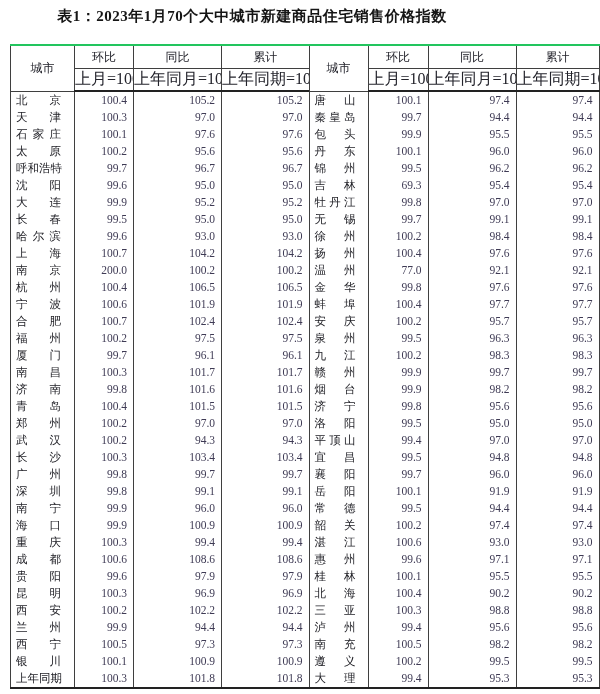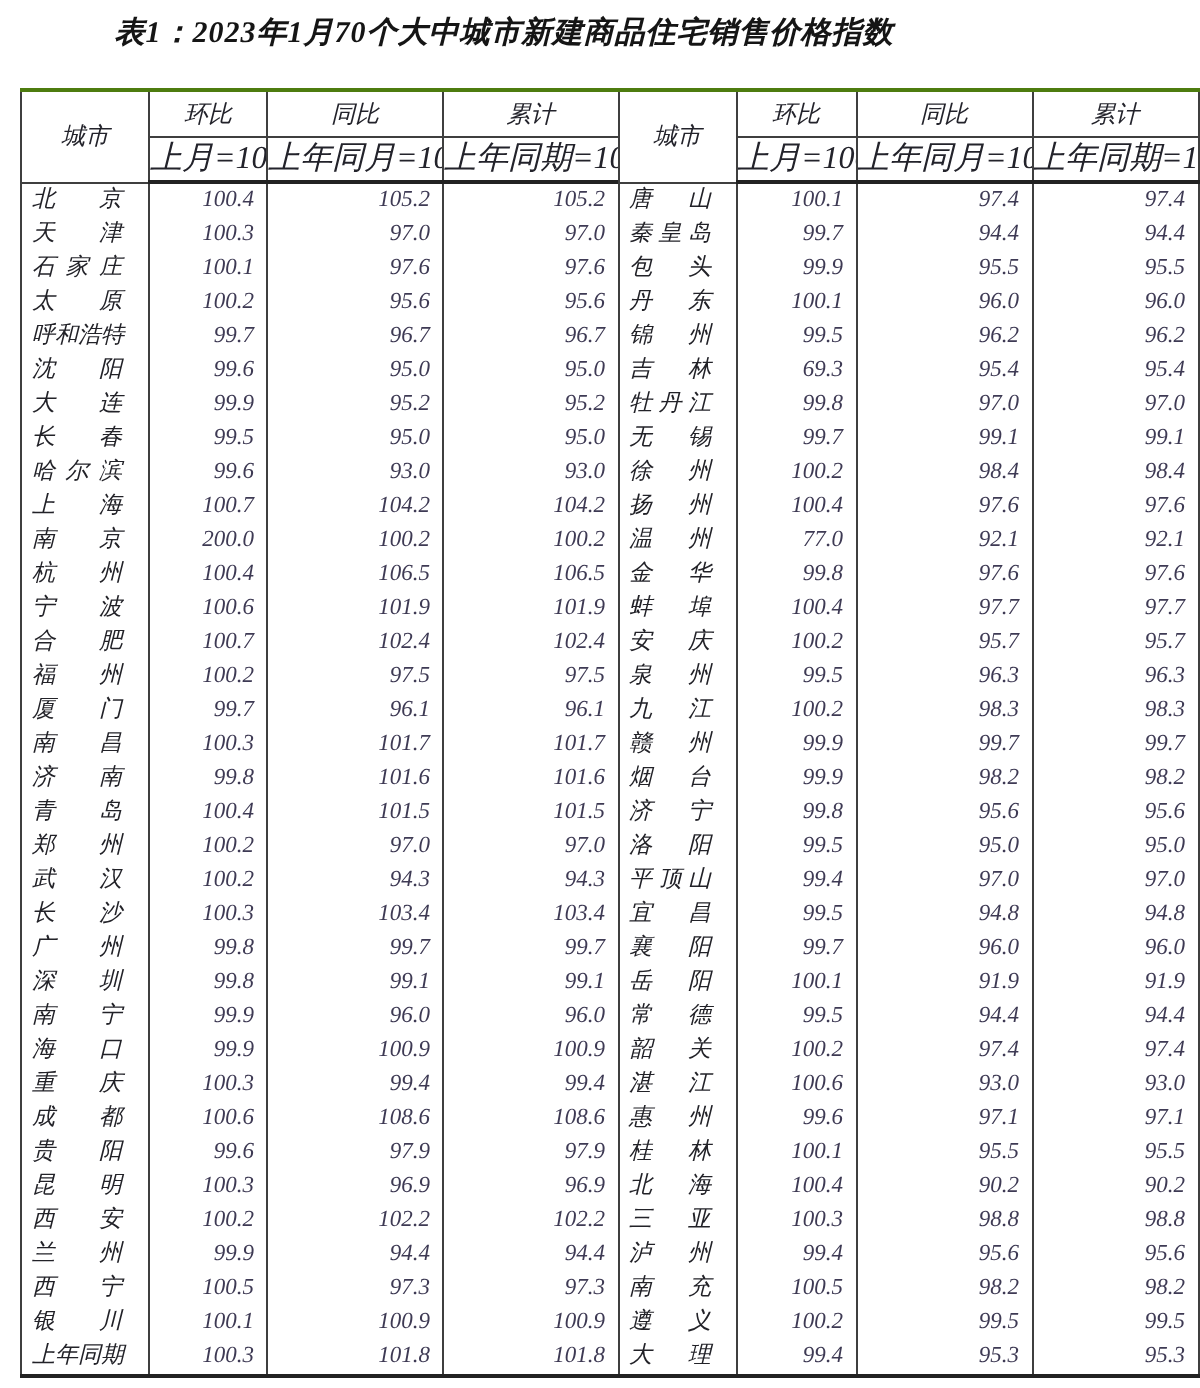--- a/index.html
+++ b/index.html
@@ -3,21 +3,21 @@
 <meta charset="utf-8">
 <style>
   html, body { margin: 0; padding: 0; }
   body {
     width: 600px; height: 694px;
     background: #ffffff;
     font-family: "Liberation Serif", "DejaVu Serif", serif;
     color: #2c2c2c;
     overflow: hidden;
   }
-  .page { width: 504px; height: 694px; position: relative; font-style: italic; }
+  .page { width: 504px; height: 694px; position: relative; }
 
   .title {
     padding-top: 7px;
     height: 24px;
     text-align: center;
     font-size: 15px;
     font-weight: bold;
     color: #151515;
     letter-spacing: 0.5px;
   }
@@ -25,21 +25,21 @@
   .tables {
     display: flex;
     margin-left: 10px;
     margin-top: 13px;
     width: 588px;
   }
 
   table {
     border-collapse: collapse;
     table-layout: fixed;
-    border-top: 2px solid #4d7c0f;
+    border-top: 2px solid #22c55e;
     border-bottom: 2px solid #222222;
   }
   table.left  { width: 298px; }
   table.right { width: 290px; }
 
   th, td {
     padding: 0;
     margin: 0;
     font-weight: normal;
     overflow: hidden;

